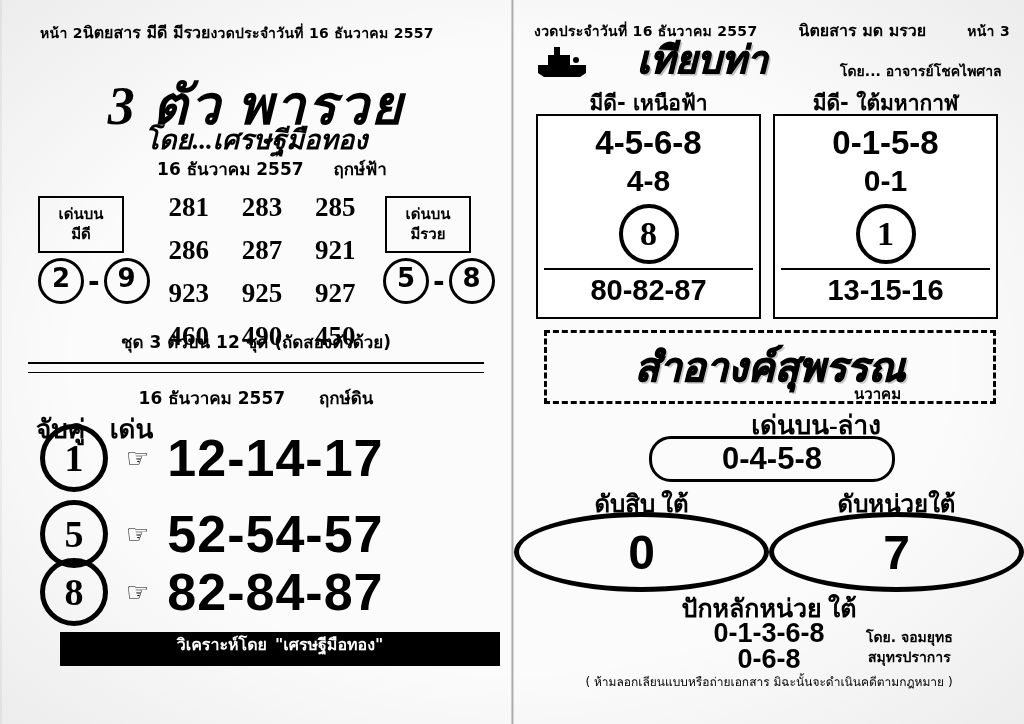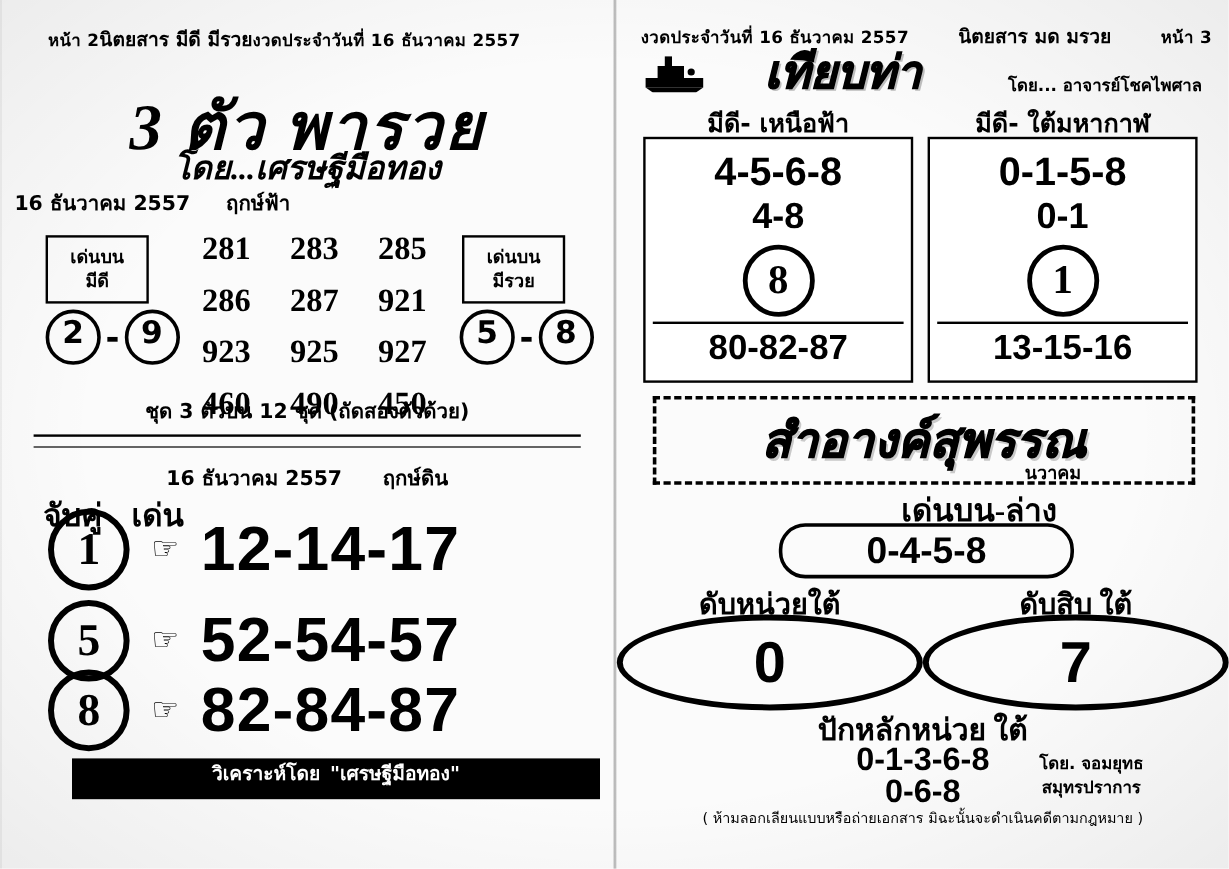--- a/index.html
+++ b/index.html
@@ -36,21 +36,21 @@
     position:absolute;top:62px;left:0;width:512px;text-align:center;
     font-size:54px;font-weight:bold;font-style:italic;letter-spacing:2px;
     font-family:"Liberation Serif", serif;
   }
   .subtitle{
     position:absolute;top:118px;left:0;width:512px;text-align:center;
     font-size:27px;font-weight:bold;font-style:italic;
     font-family:"Liberation Serif", serif;
   }
   .dateline{
-    position:absolute;top:155px;left:0;width:512px;
+    position:absolute;top:155px;left:16px;width:512px;text-align:center;
     font-size:17px;font-weight:bold;
   }
   .dateline span{margin:0 12px;}
 
   .numgrid{
     position:absolute;top:192px;left:152px;width:220px;
     display:grid;grid-template-columns:repeat(3,1fr);row-gap:12px;
     text-align:center;font-size:27px;font-weight:bold;
     font-family:"Liberation Serif", serif;
   }
@@ -323,22 +323,22 @@
 
     <div class="dashbox">
       <span class="dashtxt">สำอางค์สุพรรณ</span>
     </div>
     <div class="dashsub">นวาคม</div>
 
     <div class="denbon">เด่นบน-ล่าง</div>
     <div class="ovalbox">0-4-5-8</div>
 
     <div class="two-lab">
+      <div>ดับสิบ ใต้</div>
       <div>ดับหน่วยใต้</div>
-      <div>ดับสิบ ใต้</div>
     </div>
     <div class="two-circ">
       <div>
         <div class="bigO">0</div>
       </div>
       <div>
         <div class="bigO">7</div>
       </div>
     </div>
 

